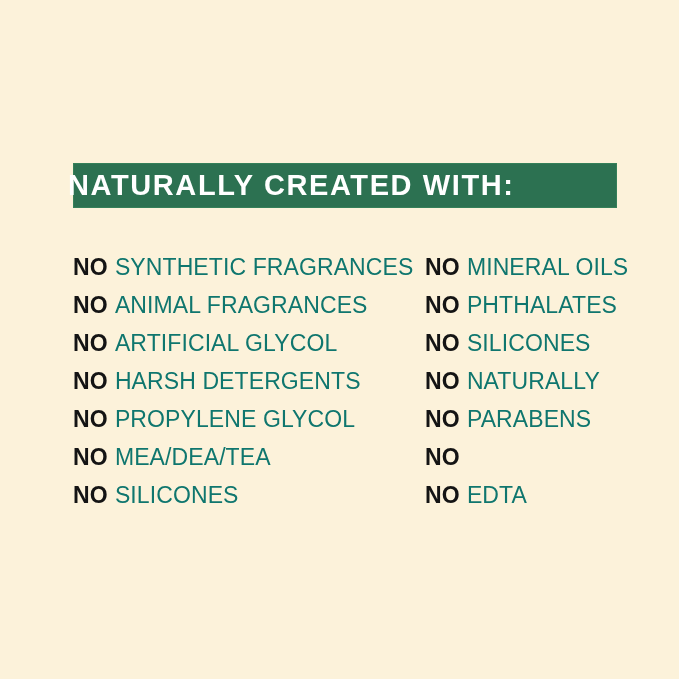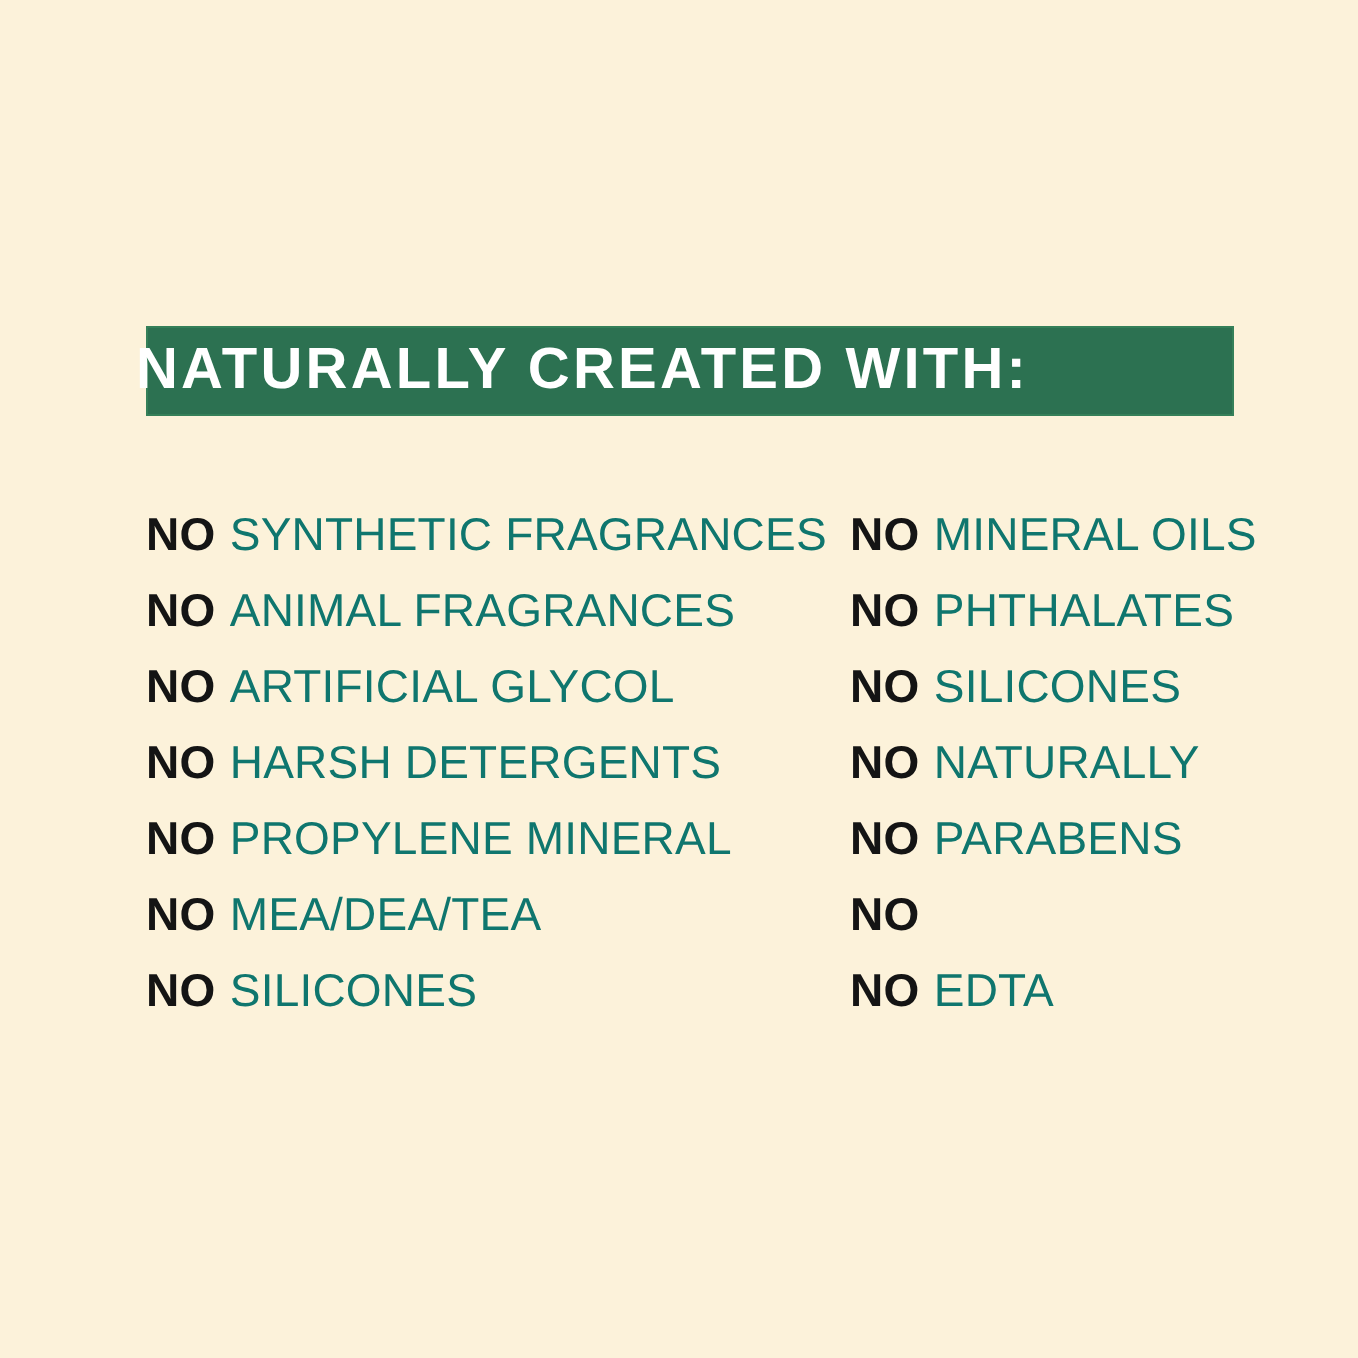--- a/index.html
+++ b/index.html
@@ -114,21 +114,21 @@
         <span class="item-word">ARTIFICIAL GLYCOL</span>
       </div>
 
       <div class="row">
         <span class="no-word">NO</span>
         <span class="item-word">HARSH DETERGENTS</span>
       </div>
 
       <div class="row">
         <span class="no-word">NO</span>
-        <span class="item-word">PROPYLENE MINERAL</span>
+        <span class="item-word">PROPYLENE GLYCOL</span>
       </div>
 
       <div class="row">
         <span class="no-word">NO</span>
         <span class="item-word">MEA/DEA/TEA</span>
       </div>
 
       <div class="row">
         <span class="no-word">NO</span>
         <span class="item-word">SILICONES</span>

